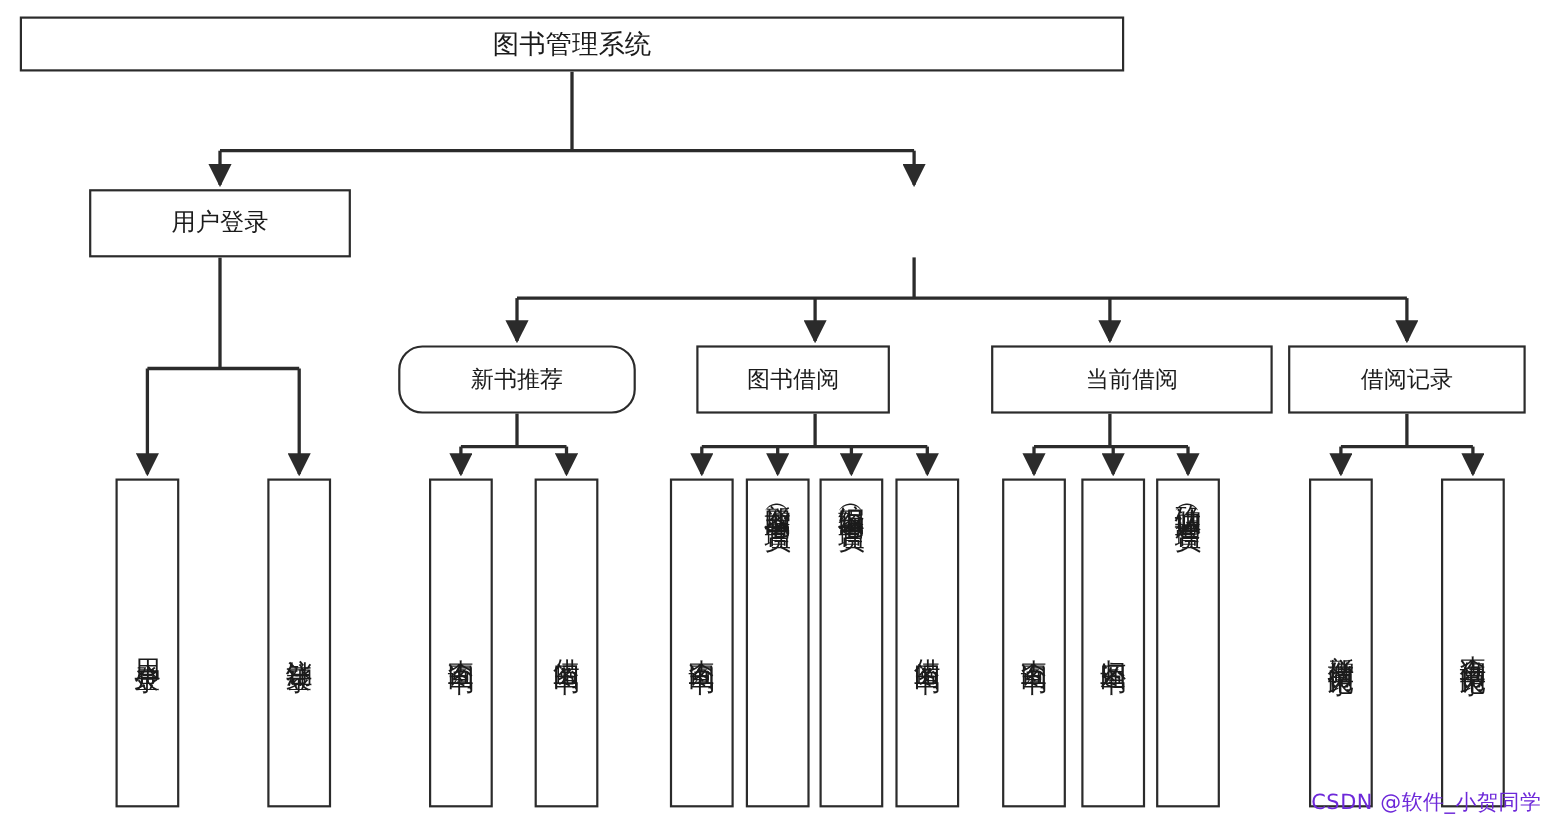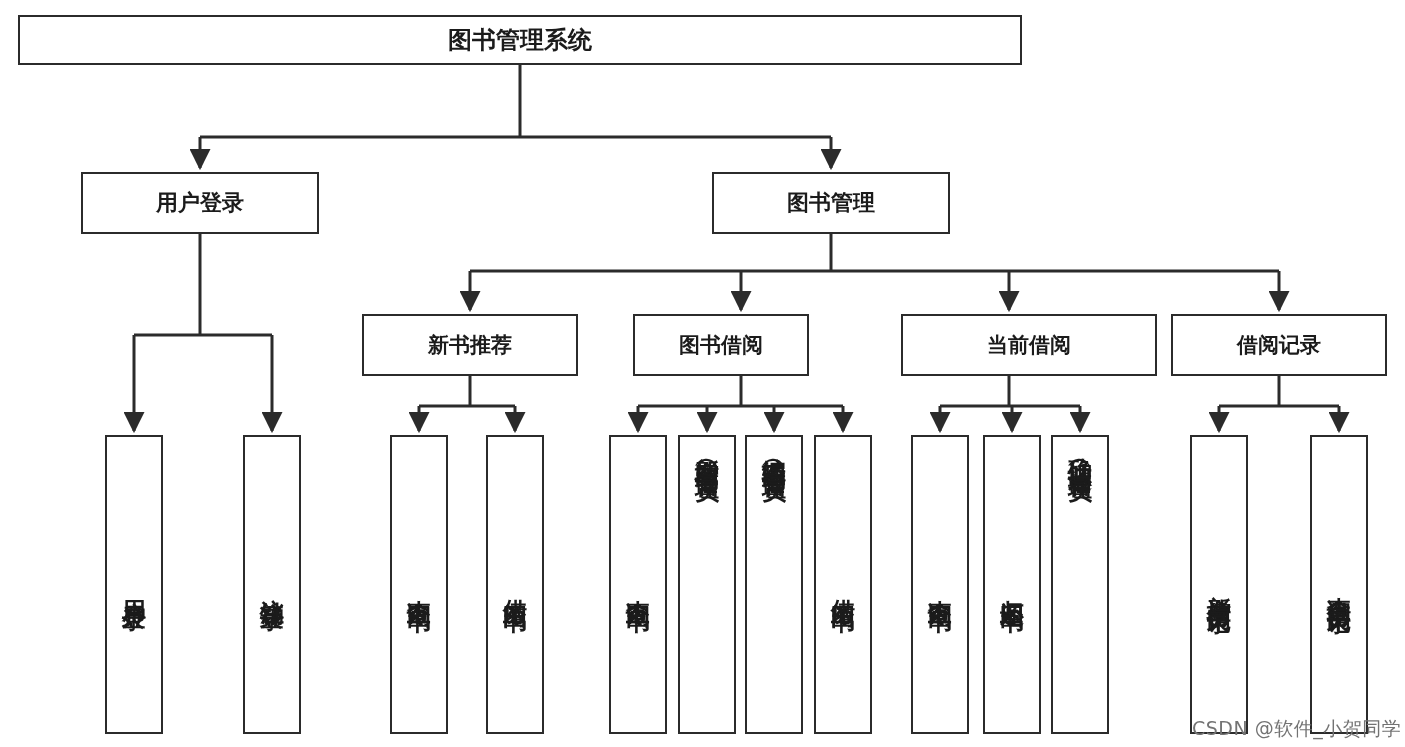--- a/index.html
+++ b/index.html
@@ -32,41 +32,40 @@
     border: 2px solid #2b2b2b;
     display: flex;
     align-items: center;
     justify-content: center;
     color: #1b1b1b;
   }
   .node .label {
     text-align: right;
     line-height: 1.18;
     white-space: pre;
-    font-weight: bold;
   }
   .node-root .label   { font-size: 24px; }
   .node-l1 .label     { font-size: 22px; }
   .node-l2 .label     { font-size: 21px; }
   .node-leaf {
     align-items: flex-start;
     padding-top: 2px;
   }
   .node-leaf .label {
     writing-mode: vertical-rl;
     text-orientation: upright;
     font-size: 24px;
     letter-spacing: 3px;
     line-height: 1;
   }
   .node-leaf.leaf-mid  { align-items: center; }
   .watermark {
     position: absolute;
     font-size: 19px;
-    color: #737373;
+    color: #6d28d9;
     white-space: nowrap;
     letter-spacing: 0.5px;
     pointer-events: none;
   }
 </style>
 </head>
 <body>
 
 <div id="canvas">
 
@@ -120,25 +119,22 @@
     </g>
   </svg>
 
   <div class="node node-root" style="left:18px; top:15px; width:1004px; height:50px;">
     <span class="label">图书管理系统</span>
   </div>
 
   <div class="node node-l1" style="left:81px; top:172px; width:238px; height:62px;">
     <span class="label">用户登录</span>
   </div>
-  <div class="node node-l1" style="left:712px; top:172px; width:238px; height:62px;">
-    <span class="label">图书管理</span>
-  </div>
 
-  <div class="node node-l2" style="left:362px; top:314px; width:216px; height:62px;">
+  <div class="node node-l2" style="left:362px; top:314px; width:216px; height:62px;border-radius:22px;">
     <span class="label">新书推荐</span>
   </div>
   <div class="node node-l2" style="left:633px; top:314px; width:176px; height:62px;">
     <span class="label">图书借阅</span>
   </div>
   <div class="node node-l2" style="left:901px; top:314px; width:256px; height:62px;">
     <span class="label">当前借阅</span>
   </div>
   <div class="node node-l2" style="left:1171px; top:314px; width:216px; height:62px;">
     <span class="label">借阅记录</span>

